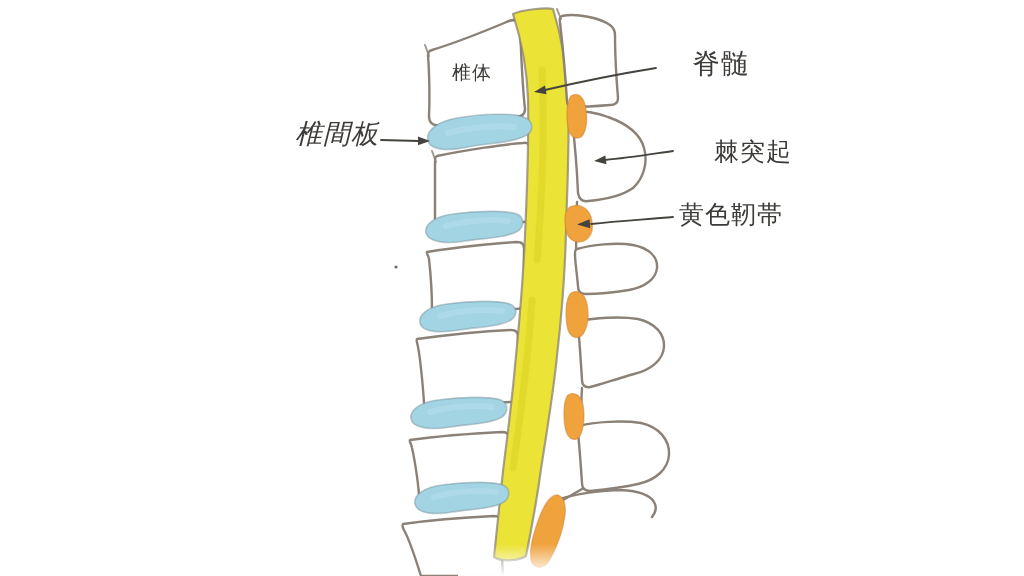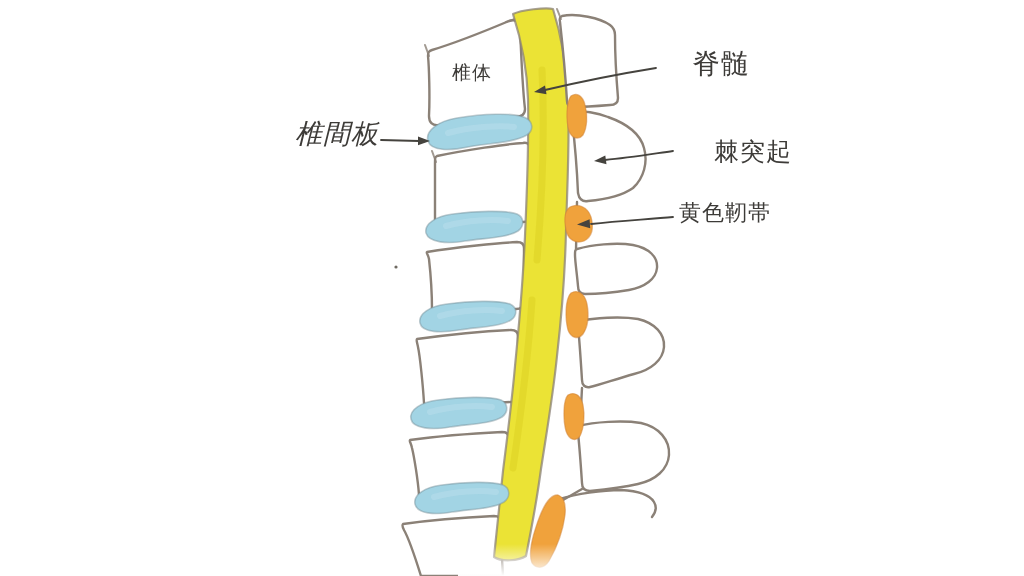--- a/index.html
+++ b/index.html
@@ -19,21 +19,21 @@
     color:var(--c-text,#3d3b38);
     letter-spacing:1px;
     white-space:nowrap;
     line-height:1;
     user-select:none;
   }
   .lbl-vertebral-body   {left:452px; top:63px;  font-size:19px;}
   .lbl-spinal-cord      {left:692px; top:50px;  font-size:28px;text-align:center;}
   .lbl-disc             {left:295px; top:121px; font-size:27px;font-style:italic;}
   .lbl-spinous-process  {left:679px; top:139px; font-size:25px;margin-left:35px;}
-  .lbl-ligamentum-flavum{left:679px; top:202px; font-size:22px;}
+  .lbl-ligamentum-flavum{left:679px; top:202px; font-size:25px;}
 </style>
 </head>
 <body>
 
 <div class="stage">
 
   <svg width="1024" height="576" viewBox="0 0 1024 576">
     <defs>
       <linearGradient id="fade" x1="0" y1="0" x2="0" y2="1">
         <stop offset="0" stop-color="#ffffff" stop-opacity="0"></stop>

